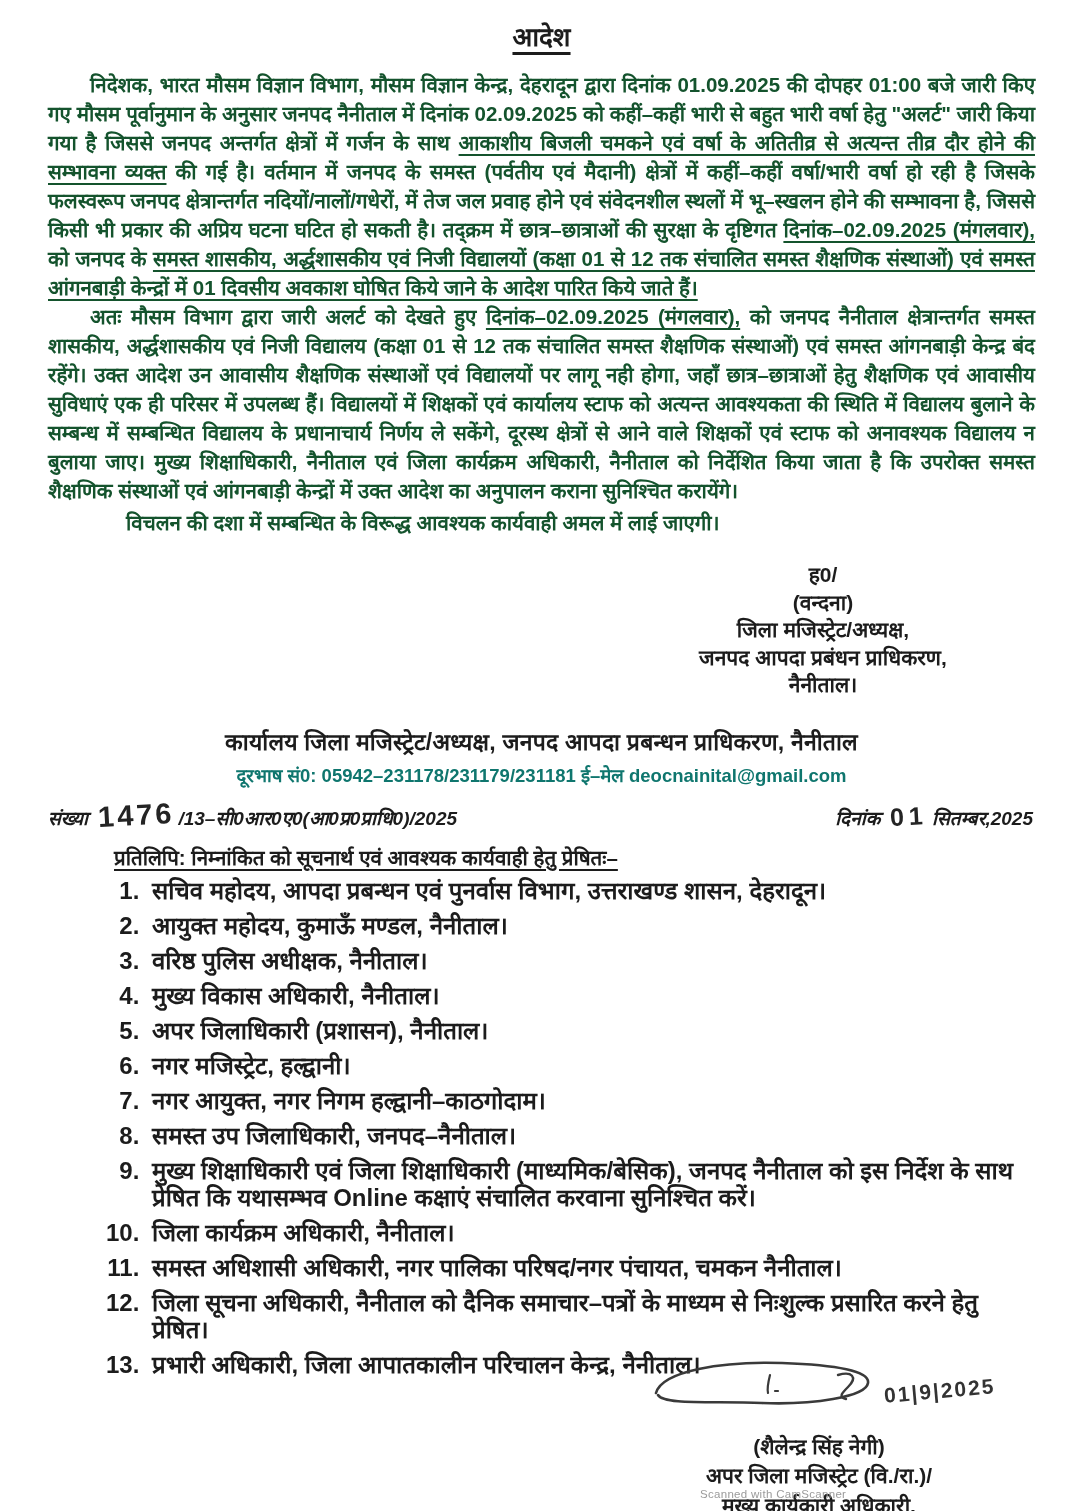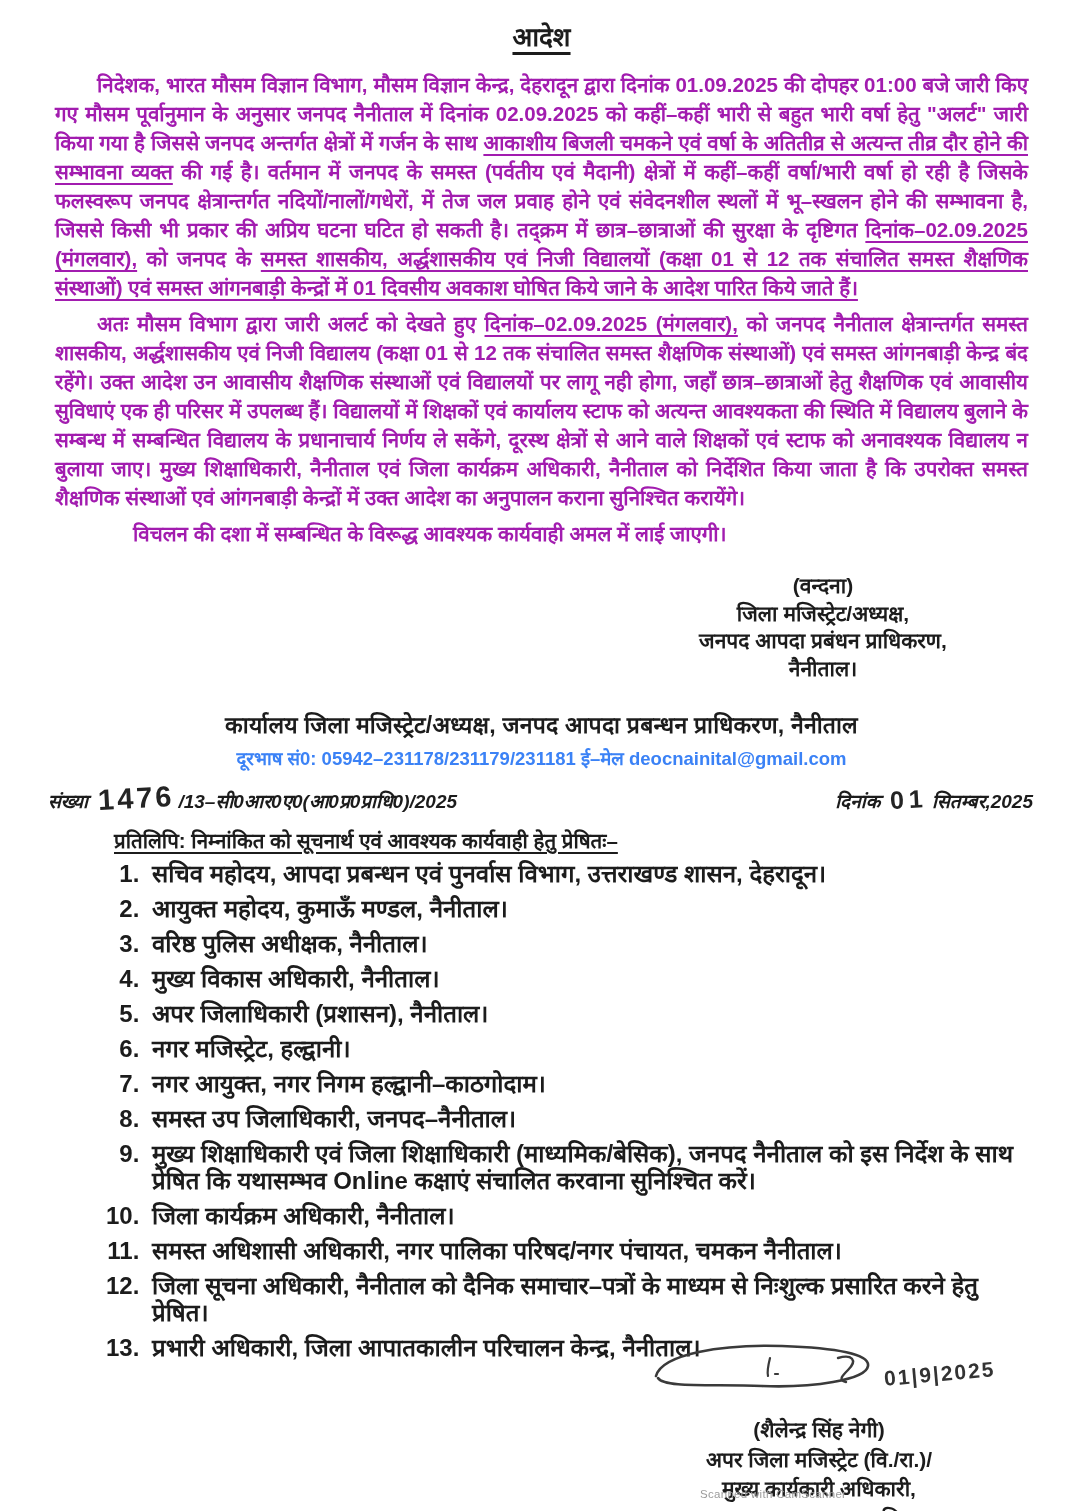--- a/index.html
+++ b/index.html
@@ -8,35 +8,35 @@
     font-family:"Liberation Sans","DejaVu Sans",sans-serif;color:#1c1c1c;
   }
   .page{padding:12px 44px 0 48px;}
   .title-wrap{text-align:center;margin:6px 0 16px 0;}
   .title{
     font-size:26px;font-weight:800;
     text-decoration:underline;text-decoration-thickness:3px;text-underline-offset:6px;
   }
   .para{
     font-size:20.5px;line-height:29px;text-align:justify;font-weight:600;
-    margin:7px;color:#a21caf;
+    margin:0;color:#14532d;
   }
   .para.indent{text-indent:42px;}
   .u{text-decoration:underline;text-decoration-thickness:2px;text-underline-offset:4px;}
   .b{font-weight:800;}
   .para.closing{text-align:left;text-indent:78px;margin-top:3px;}
   .sig-top{
     width:340px;margin:24px 42px 0 auto;text-align:center;
     font-size:21px;line-height:27.5px;font-weight:600;
   }
   .office-name{
     text-align:center;margin-top:26px;font-size:23px;font-weight:800;letter-spacing:0.2px;
   }
   .office-contact{
-    text-align:center;margin-top:5px;font-size:18.5px;font-weight:600;color:#3b82f6;
+    text-align:center;margin-top:5px;font-size:18.5px;font-weight:600;color:#0f766e;
   }
   .ref-row{
     display:flex;justify-content:space-between;align-items:baseline;
     margin-top:14px;font-size:19px;font-weight:700;
   }
   .it{font-style:italic;}
   .handwritten{
     font-style:normal;display:inline-block;transform:rotate(-3deg);
     font-size:29px;font-weight:700;letter-spacing:3px;line-height:1;
     margin:0 4px 0 10px;color:#242424;
@@ -79,20 +79,21 @@
     <span class="title">आदेश</span>
   </div>
 
   <p class="para indent"><span>निदेशक, भारत मौसम विज्ञान विभाग, मौसम विज्ञान केन्द्र, देहरादून द्वारा दिनांक 01.09.2025 की दोपहर 01:00 बजे जारी किए गए मौसम पूर्वानुमान के अनुसार जनपद नैनीताल में दिनांक 02.09.2025 को कहीं–कहीं भारी से बहुत भारी वर्षा हेतु "अलर्ट" जारी किया गया है जिससे जनपद अन्तर्गत क्षेत्रों में गर्जन के साथ </span><span class="u">आकाशीय बिजली चमकने एवं वर्षा के अतितीव्र से अत्यन्त तीव्र दौर होने की सम्भावना व्यक्त</span><span> की गई है। वर्तमान में जनपद के समस्त (पर्वतीय एवं मैदानी) क्षेत्रों में कहीं–कहीं वर्षा/भारी वर्षा हो रही है जिसके फलस्वरूप जनपद क्षेत्रान्तर्गत नदियों/नालों/गधेरों, में तेज जल प्रवाह होने एवं संवेदनशील स्थलों में भू–स्खलन होने की सम्भावना है, जिससे किसी भी प्रकार की अप्रिय घटना घटित हो सकती है। तद्क्रम में छात्र–छात्राओं की सुरक्षा के दृष्टिगत </span><span class="u b">दिनांक–02.09.2025 (मंगलवार),</span><span> को जनपद के </span><span class="u">समस्त शासकीय, अर्द्धशासकीय एवं निजी विद्यालयों (कक्षा 01 से 12 तक संचालित समस्त शैक्षणिक संस्थाओं) एवं समस्त आंगनबाड़ी केन्द्रों में 01 दिवसीय अवकाश घोषित किये जाने के आदेश पारित किये जाते हैं।</span></p>
 
   <p class="para indent"><span>अतः मौसम विभाग द्वारा जारी अलर्ट को देखते हुए </span><span class="u b">दिनांक–02.09.2025 (मंगलवार),</span><span> को जनपद नैनीताल क्षेत्रान्तर्गत समस्त शासकीय, अर्द्धशासकीय एवं निजी विद्यालय (कक्षा 01 से 12 तक संचालित समस्त शैक्षणिक संस्थाओं) एवं समस्त आंगनबाड़ी केन्द्र बंद रहेंगे। उक्त आदेश उन आवासीय शैक्षणिक संस्थाओं एवं विद्यालयों पर लागू नही होगा, जहाँ छात्र–छात्राओं हेतु शैक्षणिक एवं आवासीय सुविधाएं एक ही परिसर में उपलब्ध हैं। विद्यालयों में शिक्षकों एवं कार्यालय स्टाफ को अत्यन्त आवश्यकता की स्थिति में विद्यालय बुलाने के सम्बन्ध में सम्बन्धित विद्यालय के प्रधानाचार्य निर्णय ले सकेंगे, दूरस्थ क्षेत्रों से आने वाले शिक्षकों एवं स्टाफ को अनावश्यक विद्यालय न बुलाया जाए। मुख्य शिक्षाधिकारी, नैनीताल एवं जिला कार्यक्रम अधिकारी, नैनीताल को निर्देशित किया जाता है कि उपरोक्त समस्त शैक्षणिक संस्थाओं एवं आंगनबाड़ी केन्द्रों में उक्त आदेश का अनुपालन कराना सुनिश्चित करायेंगे।</span></p>
 
   <p class="para closing"><span>विचलन की दशा में सम्बन्धित के विरूद्ध आवश्यक कार्यवाही अमल में लाई जाएगी।</span></p>
 
   <div class="sig-top">
+      <div>ह0/</div>
       <div>(वन्दना)</div>
       <div>जिला मजिस्ट्रेट/अध्यक्ष,</div>
       <div>जनपद आपदा प्रबंधन प्राधिकरण,</div>
       <div>नैनीताल।</div>
     </div>
 
   <div class="office-name">कार्यालय जिला मजिस्ट्रेट/अध्यक्ष, जनपद आपदा प्रबन्धन प्राधिकरण, नैनीताल</div>
   <div class="office-contact">दूरभाष सं0: 05942–231178/231179/231181 ई–मेल deocnainital@gmail.com</div>
 
   <div class="ref-row">

